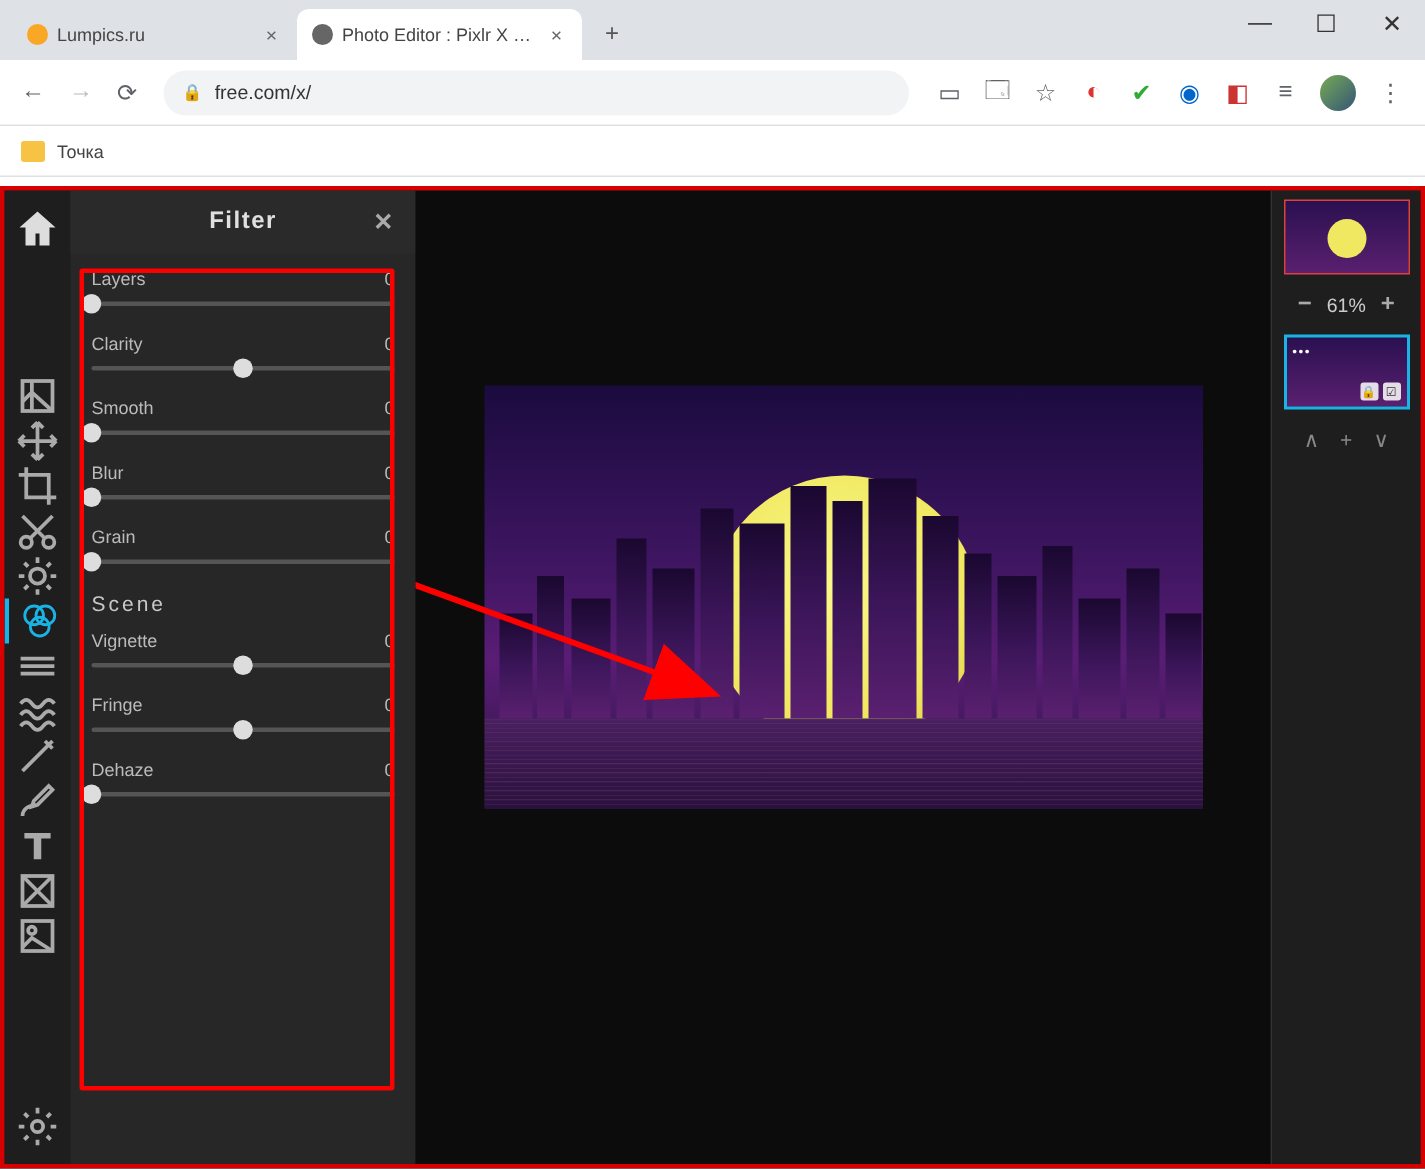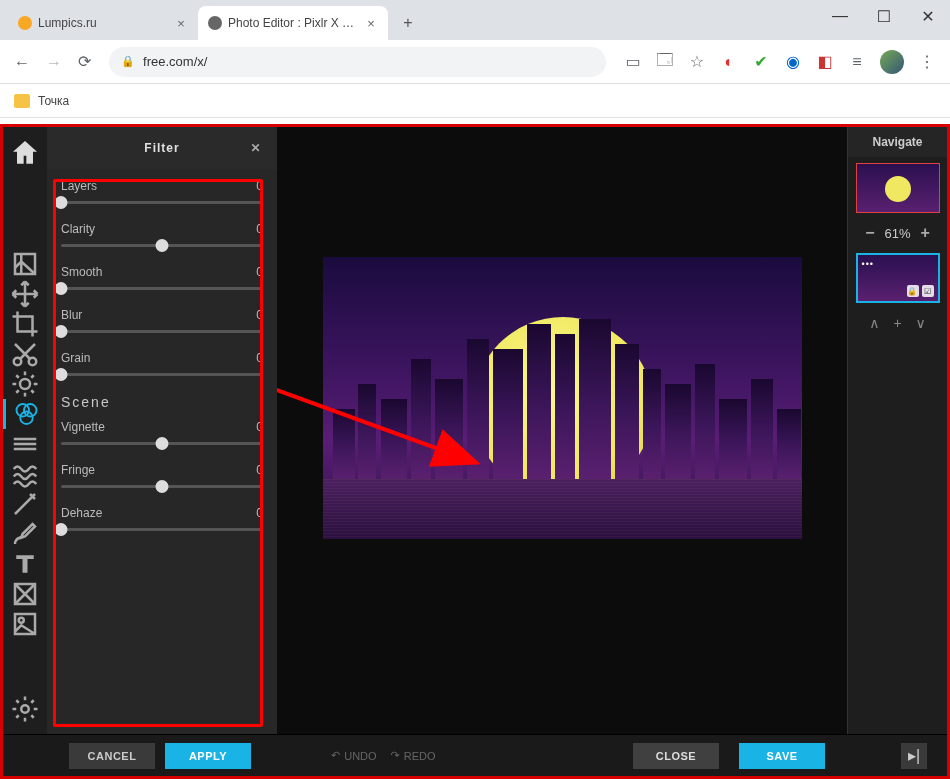--- a/index.html
+++ b/index.html
@@ -37,21 +37,21 @@
 
 
 .rail { width: 44px; background: #1e1e1e; display: flex; flex-direction: column; align-items: center; padding-top: 10px; gap: 0; }
 .rail-home { width: 32px; height: 32px; color: #ddd; display: flex; align-items: center; justify-content: center; margin-bottom: 80px; }
 .rail-tool { width: 44px; height: 30px; color: #aaa; display: flex; align-items: center; justify-content: center; }
 .rail-tool.active { color: #19b3e6; border-left: 3px solid #19b3e6; }
 .rail-spacer { flex: 1; }
 
 
 .panel { width: 230px; background: #272727; display: flex; flex-direction: column; position: relative; }
-.panel-title { height: 42px; display: flex; align-items: center; justify-content: center; color: #e0e0e0; font-size: 12px; font-weight: 600; letter-spacing: 1px; position: relative; background: #2a2a2a; }
+.panel-title { height: 42px; display: flex; align-items: center; justify-content: center; color: #e0e0e0; font-size: 16px; font-weight: 600; letter-spacing: 1px; position: relative; background: #2a2a2a; }
 .panel-close { position: absolute; right: 10px; top: 10px; width: 22px; height: 22px; display: flex; align-items: center; justify-content: center; color: #aaa; }
 .panel-body { flex: 1; overflow-y: auto; padding: 0 14px 10px; }
 .section-label { color: #c8c8c8; font-size: 14px; letter-spacing: 2px; margin: 18px 0 10px; }
 .slider-row { margin: 10px 0 18px; }
 .slider-head { display: flex; justify-content: space-between; color: #bbb; font-size: 12px; margin-bottom: 8px; }
 .slider-track { position: relative; height: 3px; background: #555; border-radius: 2px; }
 .slider-thumb { position: absolute; top: -5px; width: 13px; height: 13px; border-radius: 50%; background: #ddd; transform: translateX(-50%); }
 .hl-box { position: absolute; border: 3px solid #ff0000; border-radius: 2px; pointer-events: none; }
 
 
@@ -344,21 +344,20 @@
         <defs>
             <marker id="ah" markerWidth="12" markerHeight="10" refX="11" refY="5" orient="auto">
               <polygon points="0,0 12,5 0,10" fill="#ff0000"></polygon>
             </marker>
           </defs>
         <line x1="-3" y1="262" x2="200" y2="336" stroke="#ff0000" stroke-width="4" marker-end="url(#ah)"></line>
       </svg>
     </div>
 
     <div class="right-panel">
-      <div class="rp-header">Navigate</div>
       <div class="rp-thumb">
           <div class="mini-moon"></div>
         </div>
       <div class="rp-zoom">
         <span class="zbtn">−</span>
         <span>61%</span>
         <span class="zbtn">+</span>
       </div>
       <div class="rp-layer-thumb">
         <div class="mini-moon"></div>
@@ -369,28 +368,13 @@
         </div>
       </div>
       <div class="rp-layer-actions">
         <span>∧</span>
         <span>+</span>
         <span>∨</span>
       </div>
     </div>
   </div>
 
-  <div class="app-footer">
-    <div style="width:44px"></div>
-    <div class="btn btn-gray" style="width:86px">CANCEL</div>
-    <div class="btn btn-blue" style="width:86px">APPLY</div>
-    <div class="undo-redo">
-      <span>↶ <span>UNDO</span></span>
-      <span>↷ <span>REDO</span></span>
-    </div>
-    <div class="footer-spacer"></div>
-    <div class="btn btn-dark" style="width:86px;margin-right:10px">CLOSE</div>
-    <div class="btn btn-blue" style="width:86px">SAVE</div>
-    <div style="width:100px;display:flex;justify-content:flex-end;padding-right:8px">
-      <div class="expand-btn">▸|</div>
-    </div>
-  </div>
 </div>
 
 </body></html>

